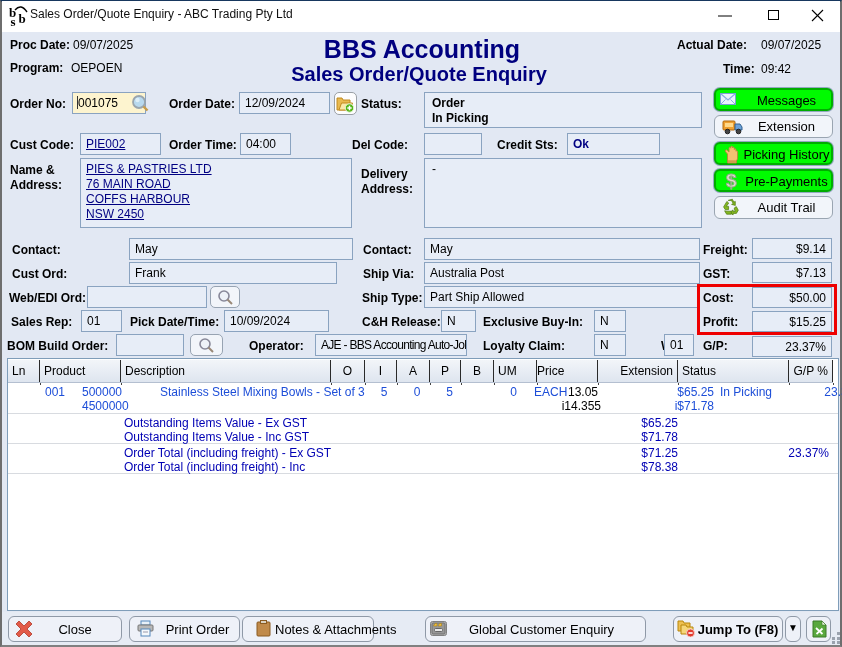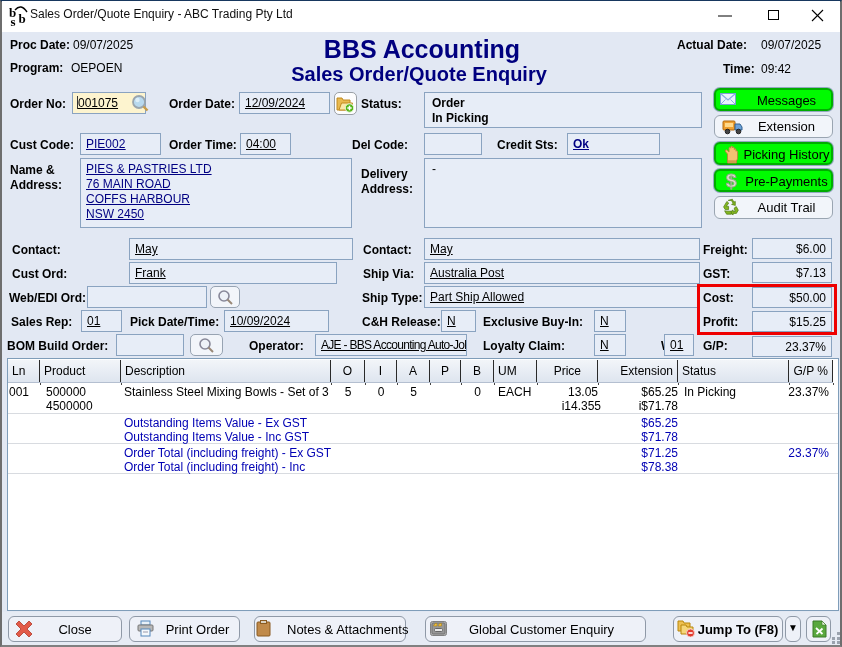--- a/index.html
+++ b/index.html
@@ -6,32 +6,32 @@
 html,body { width:842px; height:647px; overflow:hidden; }
 body { font-family:"Liberation Sans", sans-serif; position:relative; background:#e2e8f3; }
 .win { position:absolute; left:0; top:0; width:842px; height:647px;
   border-top:2px solid #17375e; border-left:2px solid #6e6e6e; border-right:2px solid #6e6e6e; border-bottom:2px solid #808080; }
 .titlebar { position:absolute; left:2px; top:1px; width:838px; height:31px; background:#ffffff; }
 .title { position:absolute; left:30px; top:7px; font-size:12px; color:#101010; }
 .abs { position:absolute; }
 .lbl { position:absolute; font-size:12px; font-weight:bold; color:#000; white-space:nowrap; }
 .val { position:absolute; font-size:12px; color:#000; white-space:nowrap; }
 .fld { position:absolute; background:#e7edf7; border:1px solid #8aa3c0; font-size:12px; color:#000;
-  padding:3px 0 0 5px; height:22px; white-space:nowrap; overflow:hidden;text-decoration:underline; }
+  padding:3px 0 0 5px; height:22px; white-space:nowrap; overflow:hidden; }
 .fldr { position:absolute; background:#e7edf7; border:1px solid #8aa3c0; font-size:12px; color:#000;
   padding:3px 5px 0 0; height:21px; text-align:right; white-space:nowrap; }
 .link { color:#000082; text-decoration:underline; }
 .gbtn, .wbtn { position:absolute; left:714px; width:119px; height:23px; border-radius:6px;
   font-size:13px; text-align:center; line-height:21px; color:#000; padding-left:26px; }
 .gbtn { background:#00fb00; border:2px solid #00ad00; box-shadow:0 0 0 1px #93a9bf; }
 .wbtn { background:#f2f5fa; border:1px solid #9aa5b1; line-height:22px; }
 .th { position:absolute; top:360px; height:22px; background:linear-gradient(#f2f5f9,#dee5ef);
   border-right:1px solid #2a2a2a; font-size:12px; color:#000; padding-top:4px; }
 .cell { position:absolute; font-size:12px; white-space:nowrap; }
-.mag { color:#000000; }
+.mag { color:#1d4ed8;margin-left:36px; }
 .nav { color:#0000b4; }
 .bbtn { position:absolute; top:616px; height:26px; background:#eef1f8; border:1px solid #8f99a7;
   border-radius:6px; font-size:13px; color:#000; }
 .bbtn .t { position:absolute; top:5px; width:100%; text-align:center; white-space:nowrap; }
 </style>
 </head>
 <body>
 <div class="win"></div>
 <div class="titlebar"></div>
 <div class="title">Sales Order/Quote Enquiry - ABC Trading Pty Ltd</div>
@@ -137,21 +137,21 @@
     <path d="M14.3 8.6 L16.3 12.2 L14.4 15.4 L11.1 15.4 L11.1 17 L7.9 14.4 L11.1 11.9 L11.1 13.6 L13.1 13.5 L12.2 10.1 Z"></path>
     <path d="M2.6 12.8 L4.6 16.2 L9.3 16.2 L9.3 13.2 L5.0 13.2 Z"></path>
   </g>
 </svg>
 
 <div class="lbl" style="left:12px;top:243px">Contact:</div>
 <div class="fld" style="left:129px;top:238px;width:224px">May</div>
 <div class="lbl" style="left:363px;top:243px">Contact:</div>
 <div class="fld" style="left:424px;top:238px;width:276px">May</div>
 <div class="lbl" style="left:703px;top:243px">Freight:</div>
-<div class="fldr" style="left:752px;top:238px;width:80px">$6.00</div>
+<div class="fldr" style="left:752px;top:238px;width:80px">$9.14</div>
 
 <div class="lbl" style="left:12px;top:267px">Cust Ord:</div>
 <div class="fld" style="left:129px;top:262px;width:208px">Frank</div>
 <div class="lbl" style="left:363px;top:267px">Ship Via:</div>
 <div class="fld" style="left:424px;top:262px;width:276px">Australia Post</div>
 <div class="lbl" style="left:703px;top:267px">GST:</div>
 <div class="fldr" style="left:752px;top:262px;width:80px">$7.13</div>
 
 <div class="lbl" style="left:9px;top:291px">Web/EDI Ord:</div>
 <div class="fld" style="left:87px;top:286px;width:120px"></div>
@@ -198,21 +198,21 @@
 
 <div class="th" style="left:8px;width:32px;padding-left:4px">Ln</div>
 <div class="th" style="left:40px;width:81px;padding-left:4px">Product</div>
 <div class="th" style="left:121px;width:210px;padding-left:4px">Description</div>
 <div class="th" style="left:331px;width:34px;text-align:center">O</div>
 <div class="th" style="left:365px;width:32px;text-align:center">I</div>
 <div class="th" style="left:397px;width:33px;text-align:center">A</div>
 <div class="th" style="left:430px;width:31px;text-align:center">P</div>
 <div class="th" style="left:461px;width:33px;text-align:center">B</div>
 <div class="th" style="left:494px;width:43px;padding-left:4px">UM</div>
-<div class="th" style="left:537px;width:61px;text-align:right;padding-right:16px">Price</div>
+<div class="th" style="left:537px;width:61px;padding-right:22px">Price</div>
 <div class="th" style="left:598px;width:80px;text-align:right;padding-right:4px">Extension</div>
 <div class="th" style="left:678px;width:111px;padding-left:4px">Status</div>
 <div class="th" style="left:789px;width:44px;text-align:right;padding-right:4px">G/P %</div>
 <div class="abs" style="left:8px;top:382px;width:825px;height:1px;background:#b4bfd0"></div>
 <div class="abs" style="left:40px;top:383px;width:1px;height:2px;background:#444"></div>
 <div class="abs" style="left:121px;top:383px;width:1px;height:2px;background:#444"></div>
 <div class="abs" style="left:331px;top:383px;width:1px;height:2px;background:#444"></div>
 <div class="abs" style="left:365px;top:383px;width:1px;height:2px;background:#444"></div>
 <div class="abs" style="left:397px;top:383px;width:1px;height:2px;background:#444"></div>
 <div class="abs" style="left:430px;top:383px;width:1px;height:2px;background:#444"></div>
@@ -257,21 +257,21 @@
 </svg>
 <div class="bbtn" style="left:129px;width:111px">
     <div class="t" style="padding-left:26px">Print Order</div>
   </div>
 <svg class="abs" style="left:137px;top:620px" width="17" height="17" viewBox="0 0 17 17">
   <rect x="4" y="1" width="9" height="4" fill="#e8f0f8" stroke="#5588bb"></rect>
   <rect x="1" y="5" width="15" height="6" rx="1" fill="#b8b8b8" stroke="#777"></rect>
   <rect x="4" y="9" width="9" height="7" fill="#f4f8fc" stroke="#5588bb"></rect>
   <line x1="6" y1="12" x2="11" y2="12" stroke="#99a" stroke-width="1"></line>
 </svg>
-<div class="bbtn" style="left:254px;width:152px">
+<div class="bbtn" style="left:242px;width:132px">
     <div class="t" style="padding-left:32px">Notes &amp; Attachments</div>
   </div>
 <svg class="abs" style="left:256px;top:620px" width="15" height="17" viewBox="0 0 15 17">
   <rect x="1" y="2" width="13" height="14" rx="1" fill="#c08a4a" stroke="#8a5a20"></rect>
   <rect x="4.5" y="0.5" width="6" height="3" fill="#d8d0c0" stroke="#8a5a20"></rect>
 </svg>
 <div class="bbtn" style="left:425px;width:221px">
     <div class="t" style="padding-left:12px">Global Customer Enquiry</div>
   </div>
 <svg class="abs" style="left:430px;top:620px" width="17" height="17" viewBox="0 0 17 17">

